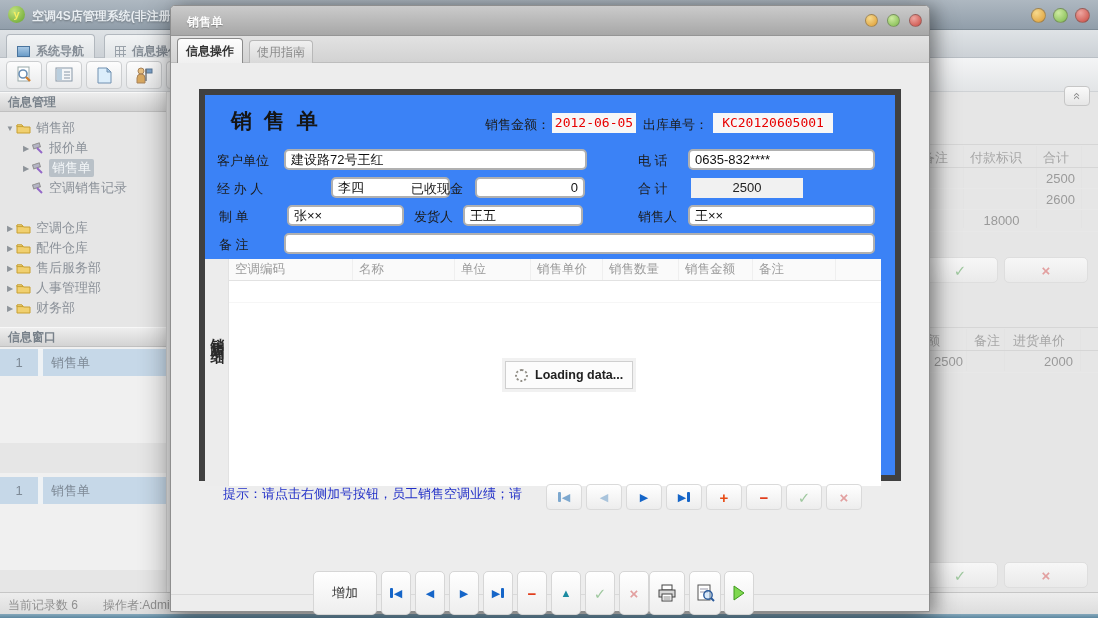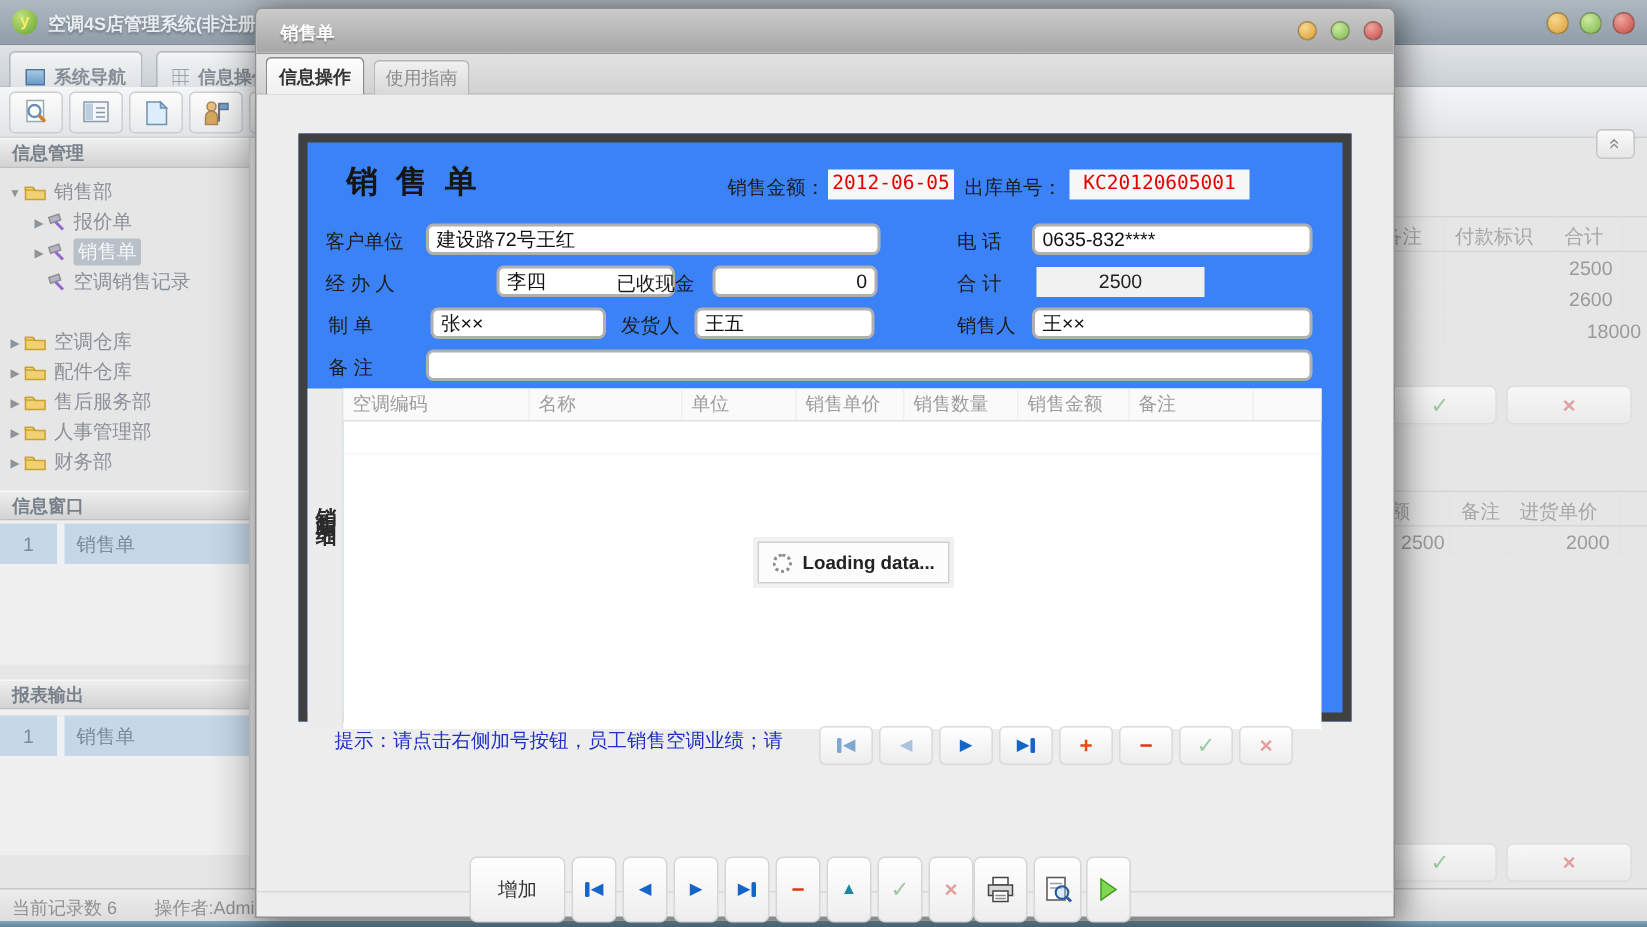--- a/index.html
+++ b/index.html
@@ -292,21 +292,20 @@
   </div>
 
   <div class="abs side-header" style="top:327px;">信息窗口</div>
   <div class="abs list-panel" style="top:347px; height:96px;"></div>
   <div class="abs list-row" style="top:349px;">
     <span class="list-num">1</span>
     <span class="list-gap"></span>
     <span class="list-label">销售单</span>
   </div>
 
-  <div class="abs side-header" style="top:453px;">报表输出</div>
   <div class="abs list-panel" style="top:473px; height:97px;"></div>
   <div class="abs list-row" style="top:477px;">
     <span class="list-num">1</span>
     <span class="list-gap"></span>
     <span class="list-label">销售单</span>
   </div>
 
   <div class="abs statusbar">
     <span class="abs" style="left:8px; top:4px;">当前记录数 6</span>
     <span class="abs" style="left:103px; top:4px;">操作者:Admin</span>
@@ -322,21 +321,21 @@
   <div class="abs rg-col" style="left:970px; top:149px;">付款标识</div>
   <div class="abs rg-col" style="left:1043px; top:149px;">合计</div>
   <div class="abs rg-sep-v" style="left:963px; top:146px; height:82px;"></div>
   <div class="abs rg-sep-v" style="left:1036px; top:146px; height:82px;"></div>
   <div class="abs rg-sep-v" style="left:1081px; top:146px; height:82px;"></div>
   <div class="abs rg-headline" style="left:930px; top:167px; width:168px;"></div>
   <div class="abs rg-val" style="left:1000px; top:171px; width:75px;">2500</div>
   <div class="abs rg-line" style="left:930px; top:188px; width:168px;"></div>
   <div class="abs rg-val" style="left:1000px; top:192px; width:75px;">2600</div>
   <div class="abs rg-line" style="left:930px; top:209px; width:168px;"></div>
-  <div class="abs rg-val" style="left:1019px; top:213px; width:75px;">18000</div>
+  <div class="abs rg-val" style="left:964px; top:213px; width:75px;text-align:center;">18000</div>
   <div class="abs rg-line" style="left:930px; top:231px; width:168px;"></div>
 
   <div class="abs pill-btn c-pgreen" style="left:922px; top:257px; width:76px;">
     <span class="sym">✓</span>
   </div>
   <div class="abs pill-btn c-pink" style="left:1004px; top:257px; width:84px;">
     <span class="sym">×</span>
   </div>
 
   <div class="abs rg-headline" style="left:930px; top:327px; width:168px;"></div>

